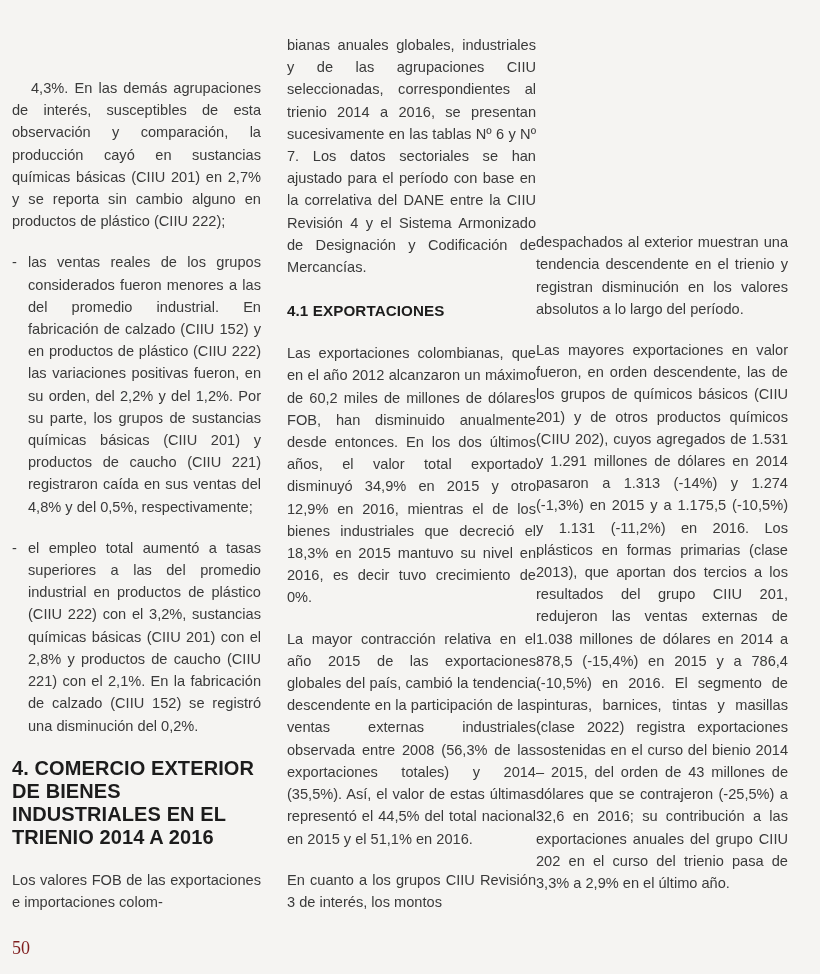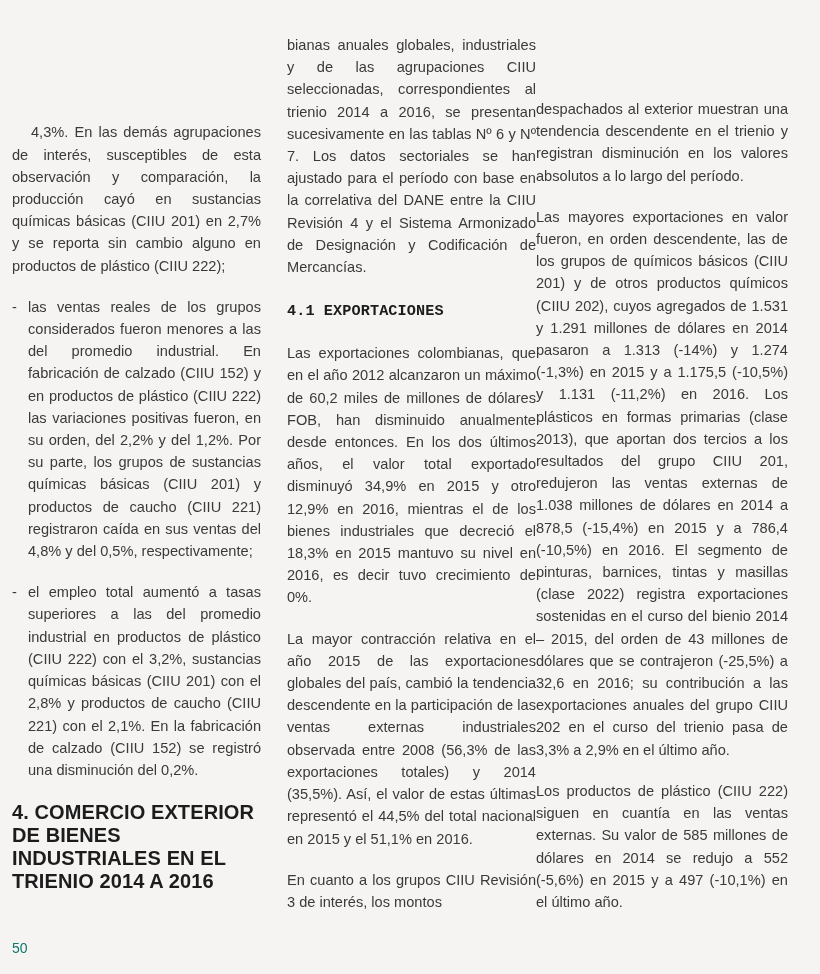--- a/index.html
+++ b/index.html
@@ -81,30 +81,30 @@
     text-align: left;
   }
   h3.sub-heading {
     font-size: 15.2px;
     line-height: 22px;
     font-weight: bold;
     margin: 22px 0 20px 0;
     color: #1c1c1c;
     letter-spacing: 0.1px;
     text-align: left;
-    font-family: Liberation Mono, monospace;
   }
 
   .page-number {
     position: absolute;
     left: 12px;
     bottom: 18px;
-    font-size: 14px;
-    color: #0f766e;
+    font-size: 18px;
+    color: #7f1d1d;
     line-height: 16px;
+    font-family: Liberation Serif, serif;
   }
 </style>
 </head>
 <body>
 
 <div class="page">
 
   <div class="columns">
 
     <div class="col col-1">
@@ -116,35 +116,35 @@
           <span>las ventas reales de los grupos considerados fueron menores a las del promedio industrial. En fabricación de calzado (CIIU 152) y en productos de plástico (CIIU 222) las variaciones positivas fueron, en su orden, del 2,2% y del 1,2%. Por su parte, los grupos de sustancias químicas básicas (CIIU 201) y productos de caucho (CIIU 221) registraron caída en sus ventas del 4,8% y del 0,5%, respectivamente;</span>
         </li>
         <li class="bullet">
           <span class="dash">-</span>
           <span>el empleo total aumentó a tasas superiores a las del promedio industrial en productos de plástico (CIIU 222) con el 3,2%, sustancias químicas básicas (CIIU 201) con el 2,8% y productos de caucho (CIIU 221) con el 2,1%. En la fabricación de calzado (CIIU 152) se registró una disminución del 0,2%.</span>
         </li>
       </ul>
 
       <h2 class="section-heading">4. COMERCIO EXTERIOR DE BIENES INDUSTRIALES EN EL TRIENIO 2014 A 2016</h2>
 
+      <p class="para tight">Los valores FOB de las exportaciones e importaciones colom-</p>
     </div>
 
     <div class="col col-2">
       <p class="para">bianas anuales globales, industriales y de las agrupaciones CIIU seleccionadas, correspondientes al trienio 2014 a 2016, se presentan sucesivamente en las tablas Nº 6 y Nº 7. Los datos sectoriales se han ajustado para el período con base en la correlativa del DANE entre la CIIU Revisión 4 y el Sistema Armonizado de Designación y Codificación de Mercancías.</p>
 
       <h3 class="sub-heading">4.1 EXPORTACIONES</h3>
 
       <p class="para">Las exportaciones colombianas, que en el año 2012 alcanzaron un máximo de 60,2 miles de millones de dólares FOB, han disminuido anualmente desde entonces. En los dos últimos años, el valor total exportado disminuyó 34,9% en 2015 y otro 12,9% en 2016, mientras el de los bienes industriales que decreció el 18,3% en 2015 mantuvo su nivel en 2016, es decir tuvo crecimiento de 0%.</p>
       <p class="para">La mayor contracción relativa en el año 2015 de las exportaciones globales del país, cambió la tendencia descendente en la participación de las ventas externas industriales observada entre 2008 (56,3% de las exportaciones totales) y 2014 (35,5%). Así, el valor de estas últimas representó el 44,5% del total nacional en 2015 y el 51,1% en 2016.</p>
       <p class="para tight">En cuanto a los grupos CIIU Revisión 3 de interés, los montos</p>
     </div>
 
     <div class="col col-3">
       <p class="para">despachados al exterior muestran una tendencia descendente en el trienio y registran disminución en los valores absolutos a lo largo del período.</p>
       <p class="para">Las mayores exportaciones en valor fueron, en orden descendente, las de los grupos de químicos básicos (CIIU 201) y de otros productos químicos (CIIU 202), cuyos agregados de 1.531 y 1.291 millones de dólares en 2014 pasaron a 1.313 (-14%) y 1.274 (-1,3%) en 2015 y a 1.175,5 (-10,5%) y 1.131 (-11,2%) en 2016. Los plásticos en formas primarias (clase 2013), que aportan dos tercios a los resultados del grupo CIIU 201, redujeron las ventas externas de 1.038 millones de dólares en 2014 a 878,5 (-15,4%) en 2015 y a 786,4 (-10,5%) en 2016. El segmento de pinturas, barnices, tintas y masillas (clase 2022) registra exportaciones sostenidas en el curso del bienio 2014 – 2015, del orden de 43 millones de dólares que se contrajeron (-25,5%) a 32,6 en 2016; su contribución a las exportaciones anuales del grupo CIIU 202 en el curso del trienio pasa de 3,3% a 2,9% en el último año.</p>
-      <p class="para tight">Los productos de plástico (CIIU 222) siguen en cuantía en las ventas externas. Su valor de 585 millones de dólares en 2014 se redujo a 552 (-5,6%) en 2015 y a 497 (-10,1%) en el último año.</p>
     </div>
 
   </div>
 
   <div class="page-number">50</div>
 
 </div>
 
 </body></html>

